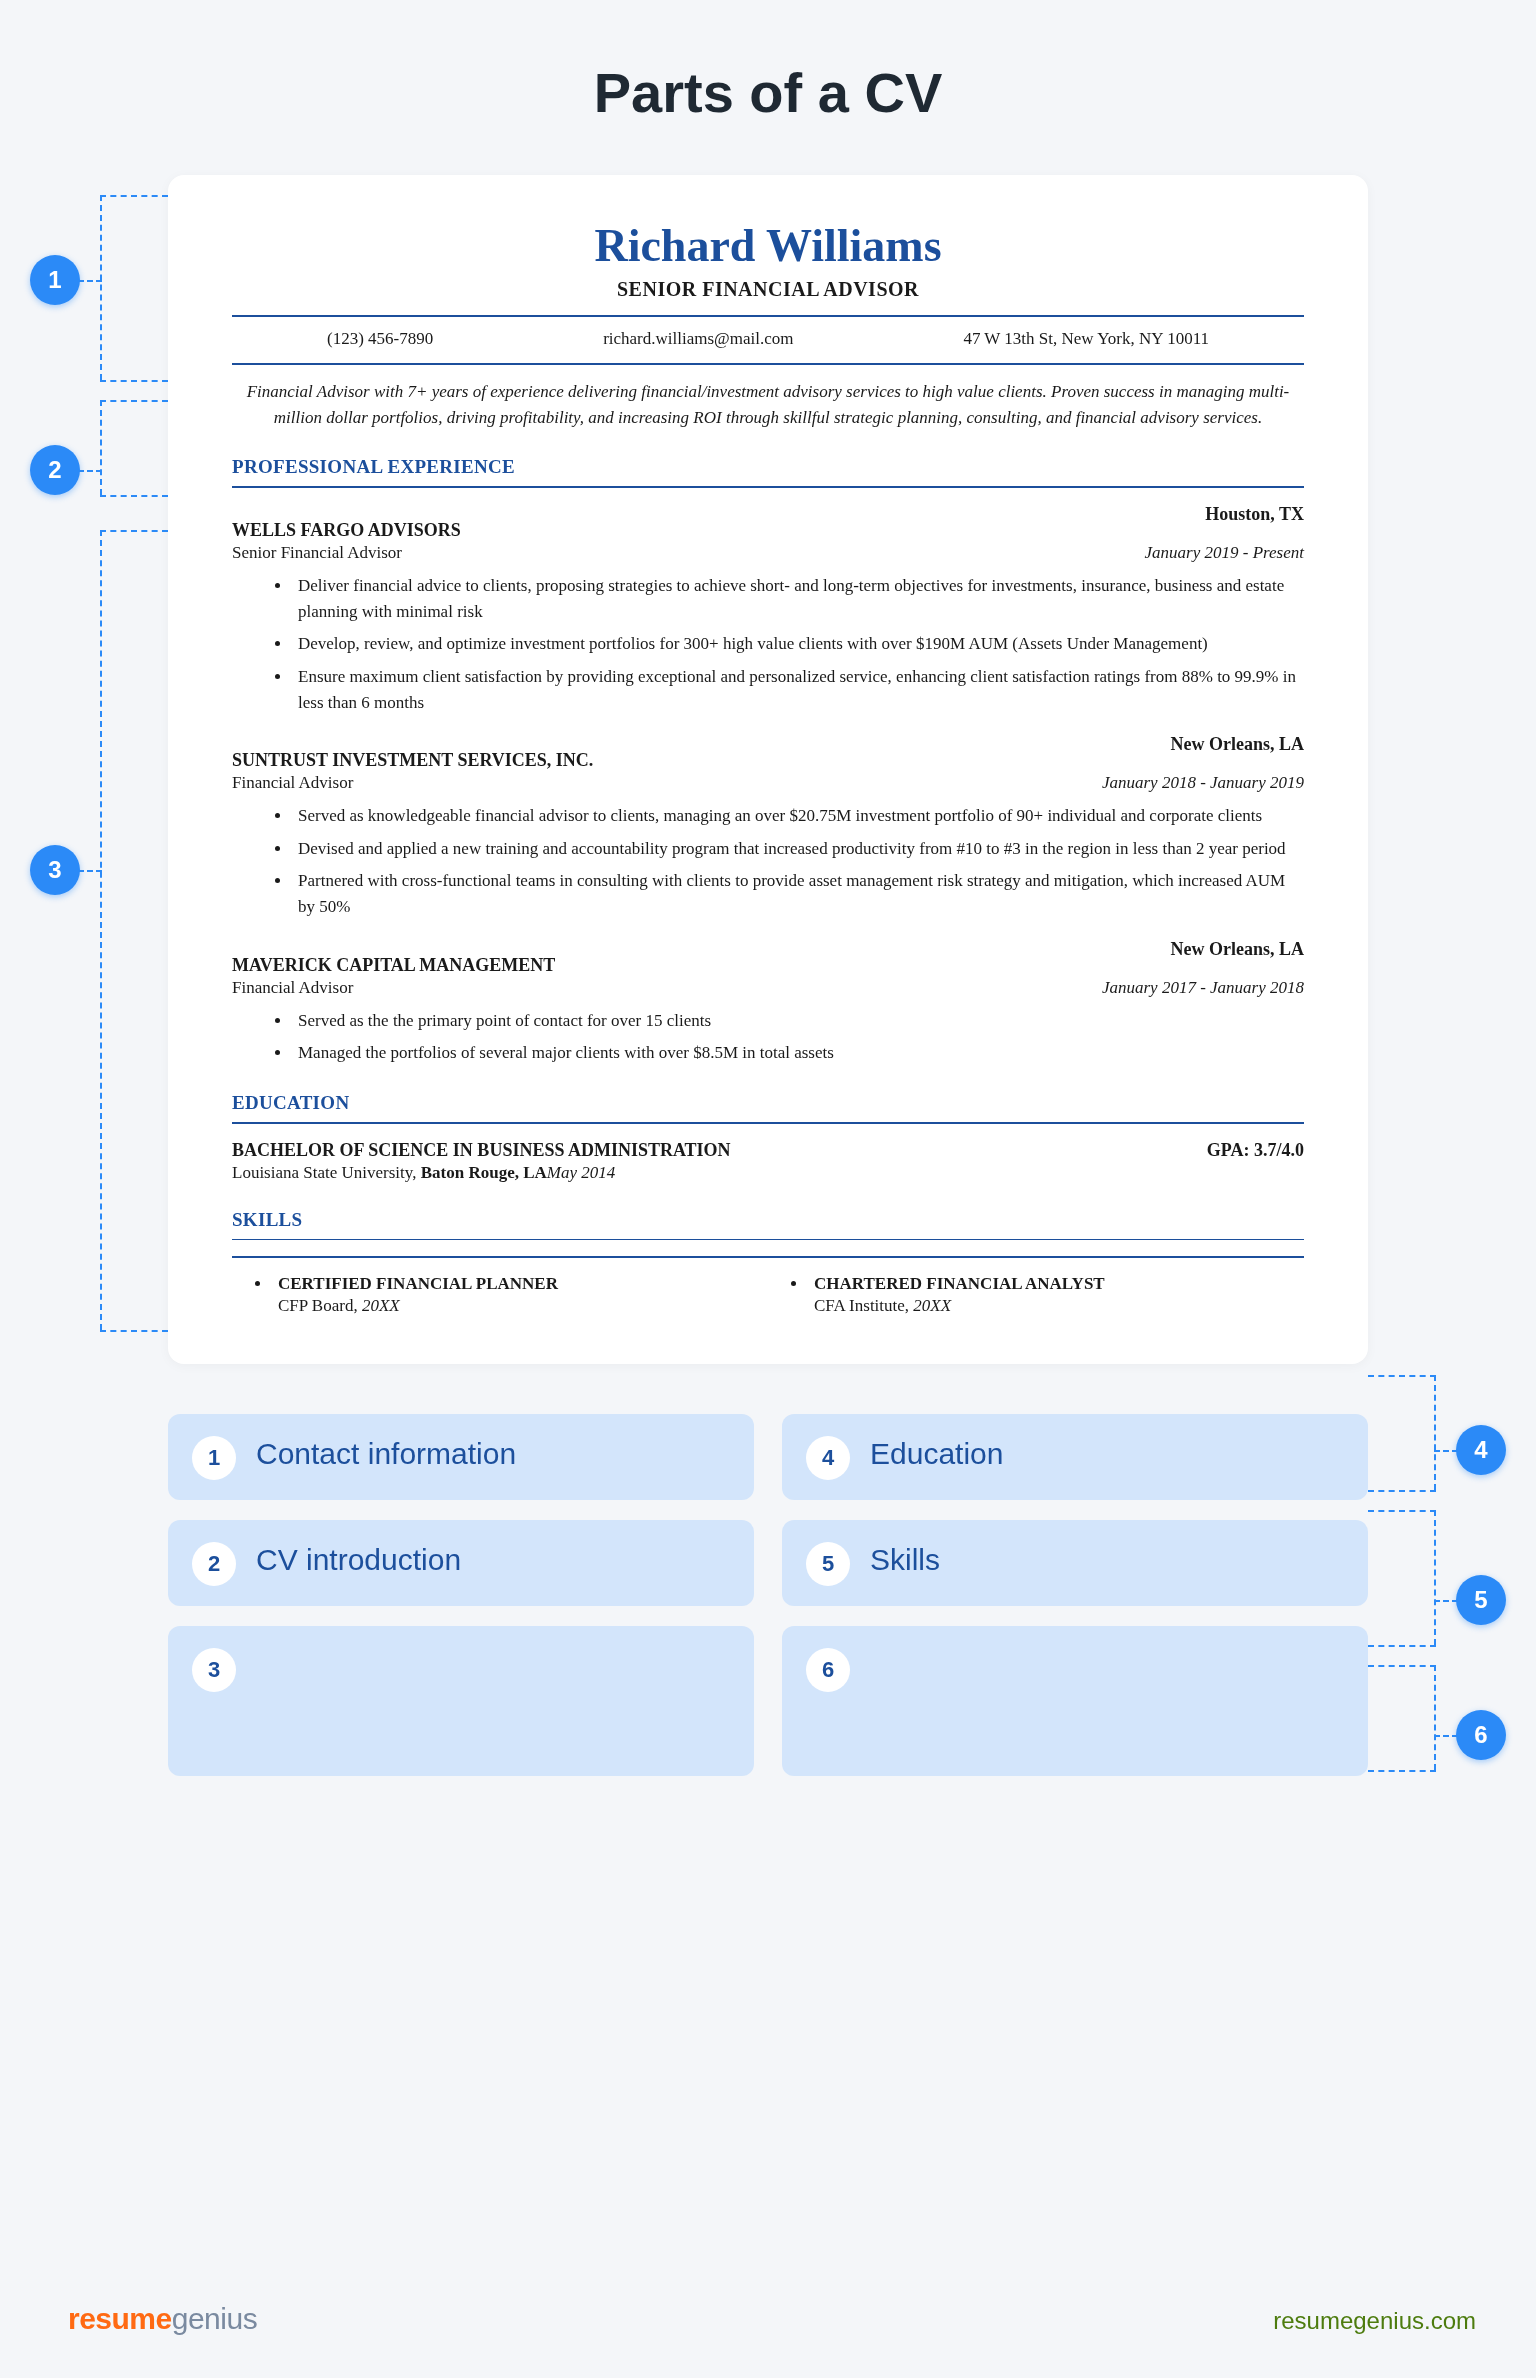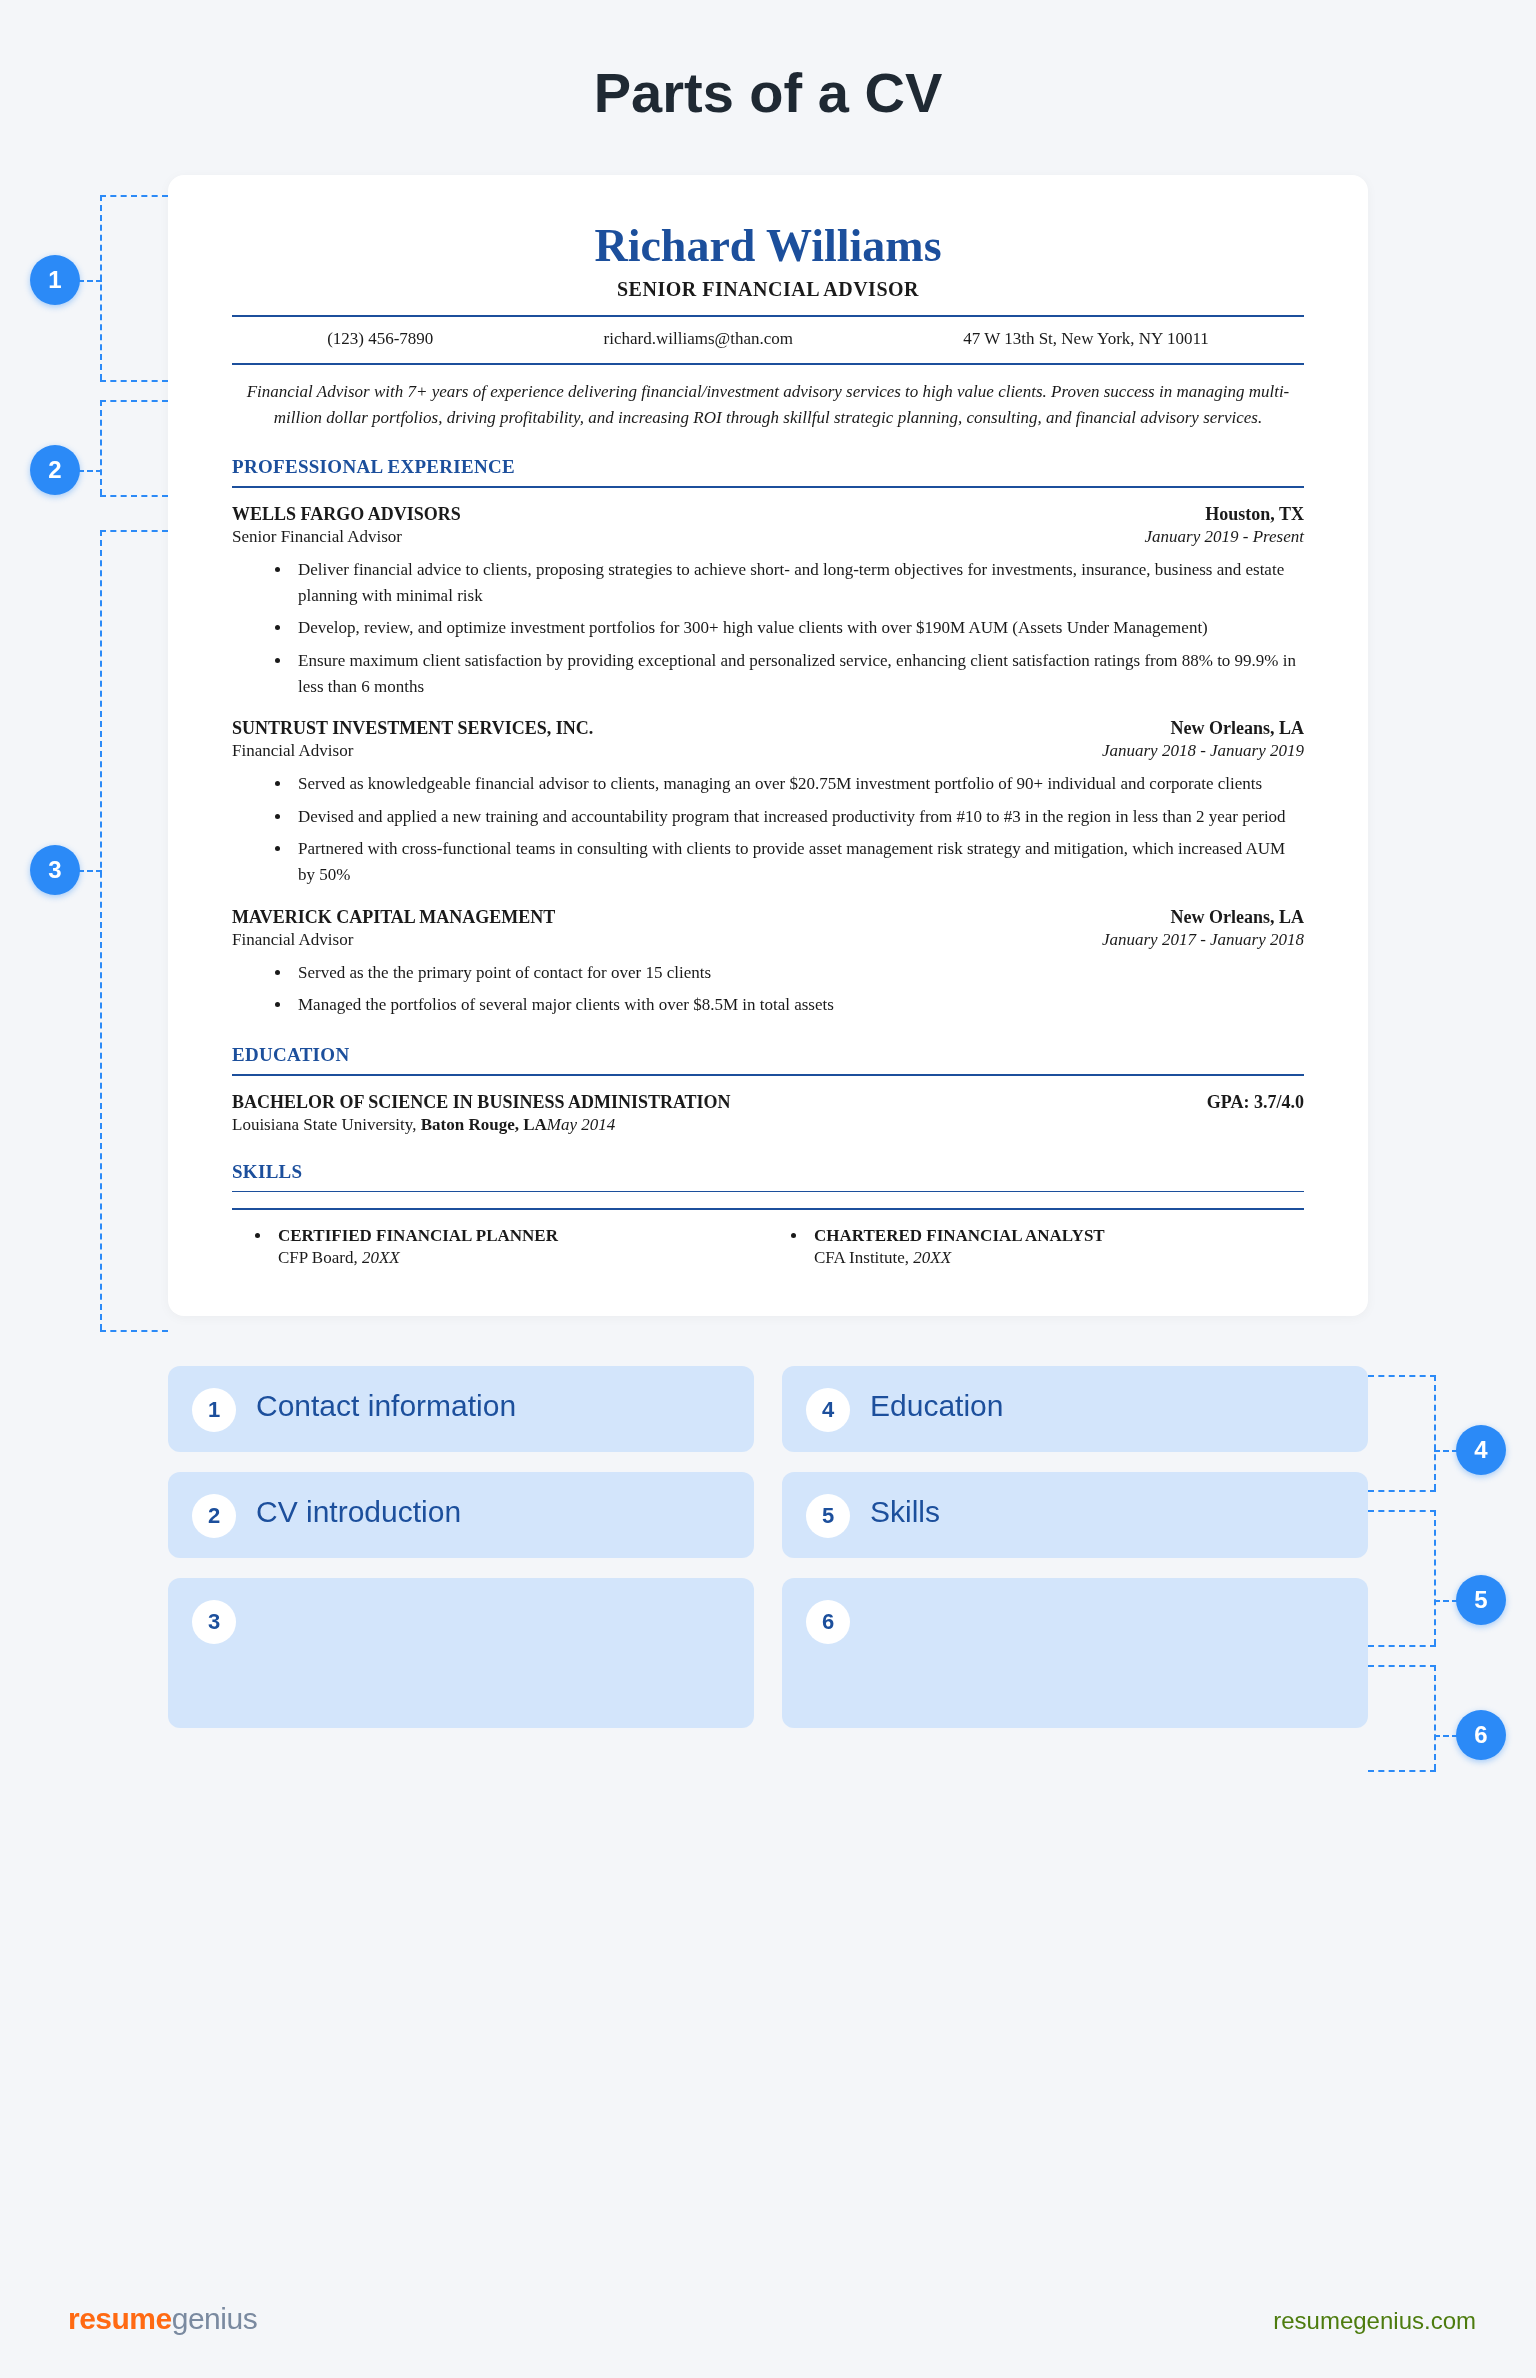--- a/index.html
+++ b/index.html
@@ -65,21 +65,21 @@
   }
   .sec-title {
     font-family: Georgia, serif;
     color: #1c4f9c;
     font-weight: 700;
     font-size: 19px;
     letter-spacing: .3px;
     margin-top: 26px;
   }
   .job-head { display: flex; justify-content: space-between; font-family: Georgia, serif; font-size: 18px; }
-  .job-head .left { font-weight: 700; }
+  .job-head .left { font-weight: 700; margin-top: 16px; }
   .job-head .right { font-weight: 700; }
   .job-sub { display: flex; justify-content: space-between; font-family: Georgia, serif; font-size: 17px; margin-top: 2px; }
   .job-sub .right { font-style: italic; }
   ul.bullets { list-style: disc; padding-left: 60px; margin-top: 10px; font-family: Georgia, serif; font-size: 17px; line-height: 1.55; }
   ul.bullets li { margin-bottom: 6px; padding-left: 6px; }
   .job-block { margin-top: 4px; margin-bottom: 18px; }
   .edu-head { display:flex; justify-content:space-between; font-family: Georgia, serif; font-size: 18px; font-weight:700; }
   .edu-sub { display:flex; justify-content:flex-start; font-family: Georgia, serif; font-size: 17px; margin-top:2px; }
   .edu-sub .right { font-style: italic; }
   .two-col { display:flex; font-family: Georgia, serif; font-size: 17px; }
@@ -197,21 +197,21 @@
   <div class="dashed-line hline" style="right:-68px; top:1490px; width:68px"></div>
   <div class="dashed-line hline" style="right:-68px; top:1595px; width:68px"></div>
   <div class="dashed-line hline" style="right:-90px; top:1560px; width:24px"></div>
 
   <div class="cv">
     <div class="cv-name">Richard Williams</div>
     <div class="cv-role">SENIOR FINANCIAL ADVISOR</div>
     <div class="hr"></div>
     <div class="contacts">
       <span>(123) 456-7890</span>
-      <span>richard.williams@than.com</span>
+      <span>richard.williams@mail.com</span>
       <span>47 W 13th St, New York, NY 10011</span>
     </div>
     <div class="hr"></div>
     <div class="summary">Financial Advisor with 7+ years of experience delivering financial/investment advisory services to high value clients. Proven success in managing multi-million dollar portfolios, driving profitability, and increasing ROI through skillful strategic planning, consulting, and financial advisory services.</div>
 
     <div class="sec-title">PROFESSIONAL EXPERIENCE</div>
     <div class="hr-thin"></div>
 
     <div class="job-block">
       <div class="job-head">

